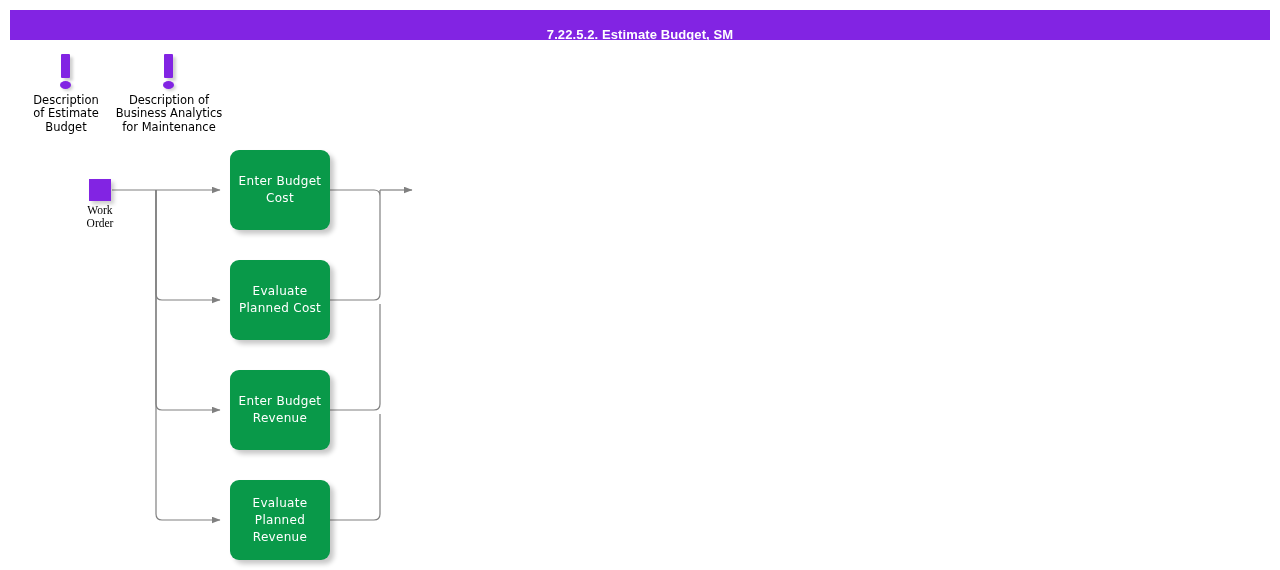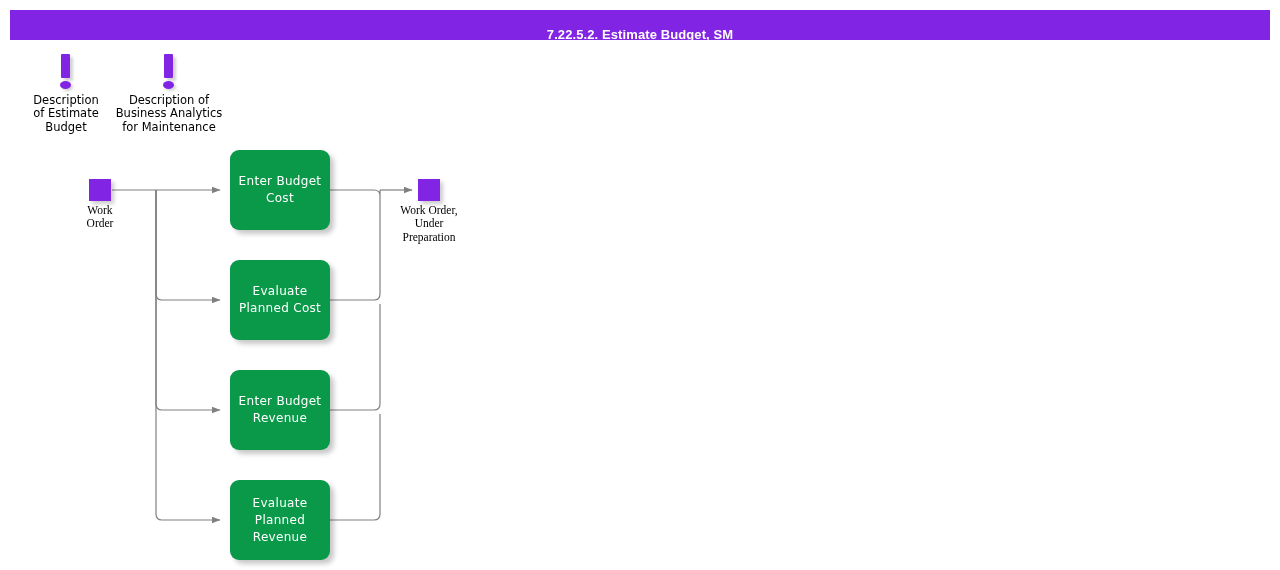--- a/index.html
+++ b/index.html
@@ -187,26 +187,20 @@
 Business Analytics
 for Maintenance</div>
   </div>
 
   <div class="terminal-node" style="left:60px; top:139px; width:80px;">
     <div class="terminal-square"></div>
     <div class="terminal-label">Work
 Order</div>
   </div>
 
-  <div class="terminal-node" style="left:364px; top:139px; width:130px;">
-    <div class="terminal-square"></div>
-    <div class="terminal-label">Work Order,
-Under
-Preparation</div>
-  </div>
 
   <div class="process-box" style="left:230px; top:110px; width:100px; height:80px;">
     <span class="process-label">Enter Budget
 Cost</span>
   </div>
 
   <div class="process-box" style="left:230px; top:220px; width:100px; height:80px;">
     <span class="process-label">Evaluate
 Planned Cost</span>
   </div>

